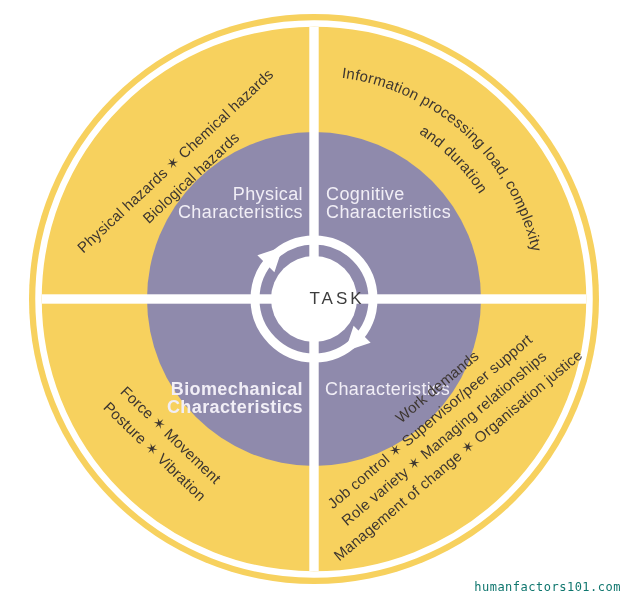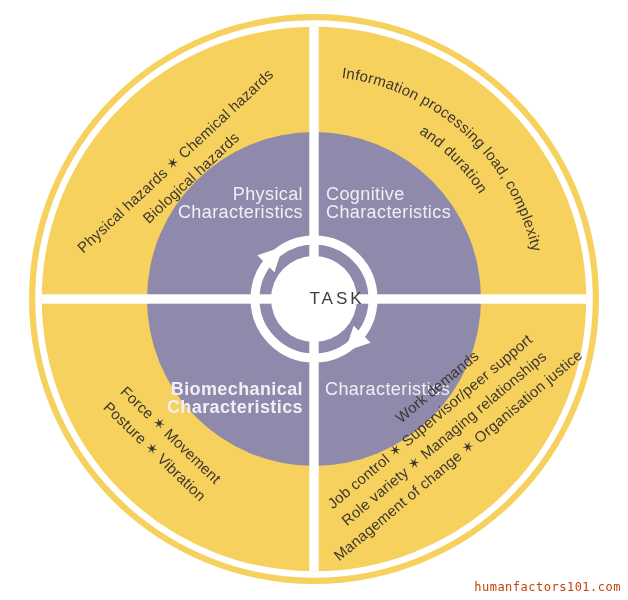--- a/index.html
+++ b/index.html
@@ -29,21 +29,21 @@
   .ol-psych .ln.shift { padding-left:56px; }
 
   .task-label {
     position:absolute; left:317px; top:299px; transform:translate(-50%,-50%);
     font-size:17px; letter-spacing:3px; color:#3D3D3D; white-space:nowrap;margin-left:20px;
   }
 
   .watermark {
     position:absolute; right:7px; bottom:6px;
     font-family:"DejaVu Sans Mono","Liberation Mono",monospace;
-    font-size:12px; color:#c2410c; letter-spacing:0.5px;
+    font-size:12px; color:#0f766e; letter-spacing:0.5px;
   }
 
   .curved-text { font-size:15px; letter-spacing:0.3px; fill:#3D3630;
     font-family:"Liberation Sans","DejaVu Sans",sans-serif; }
 </style>
 </head>
 <body>
 
 <div class="stage">
 

